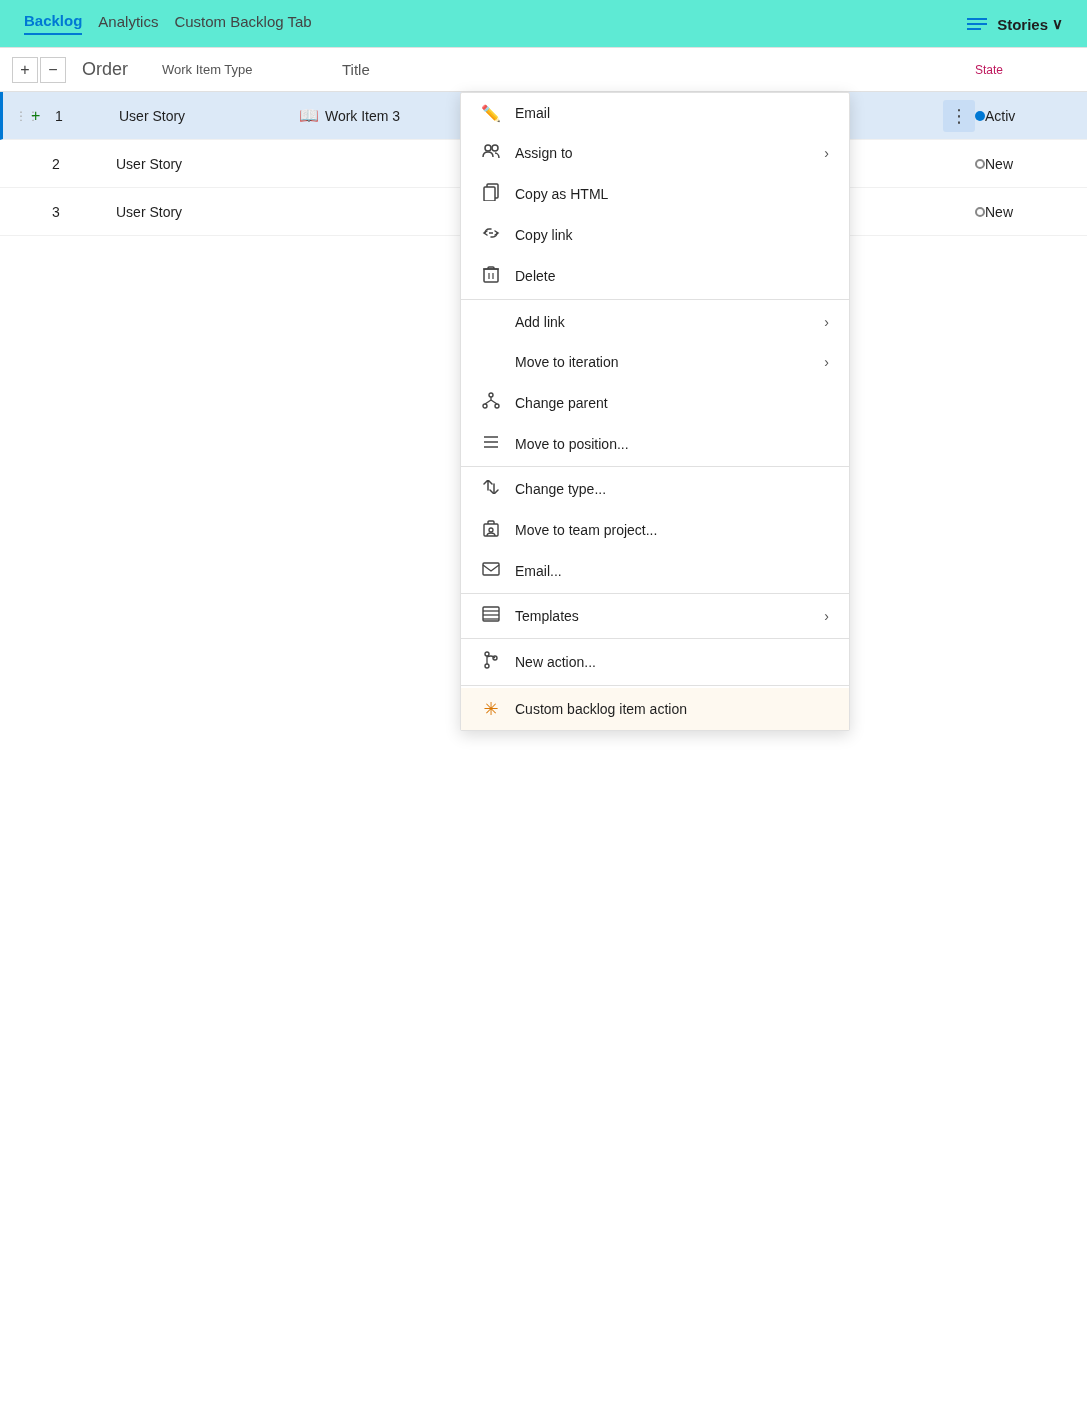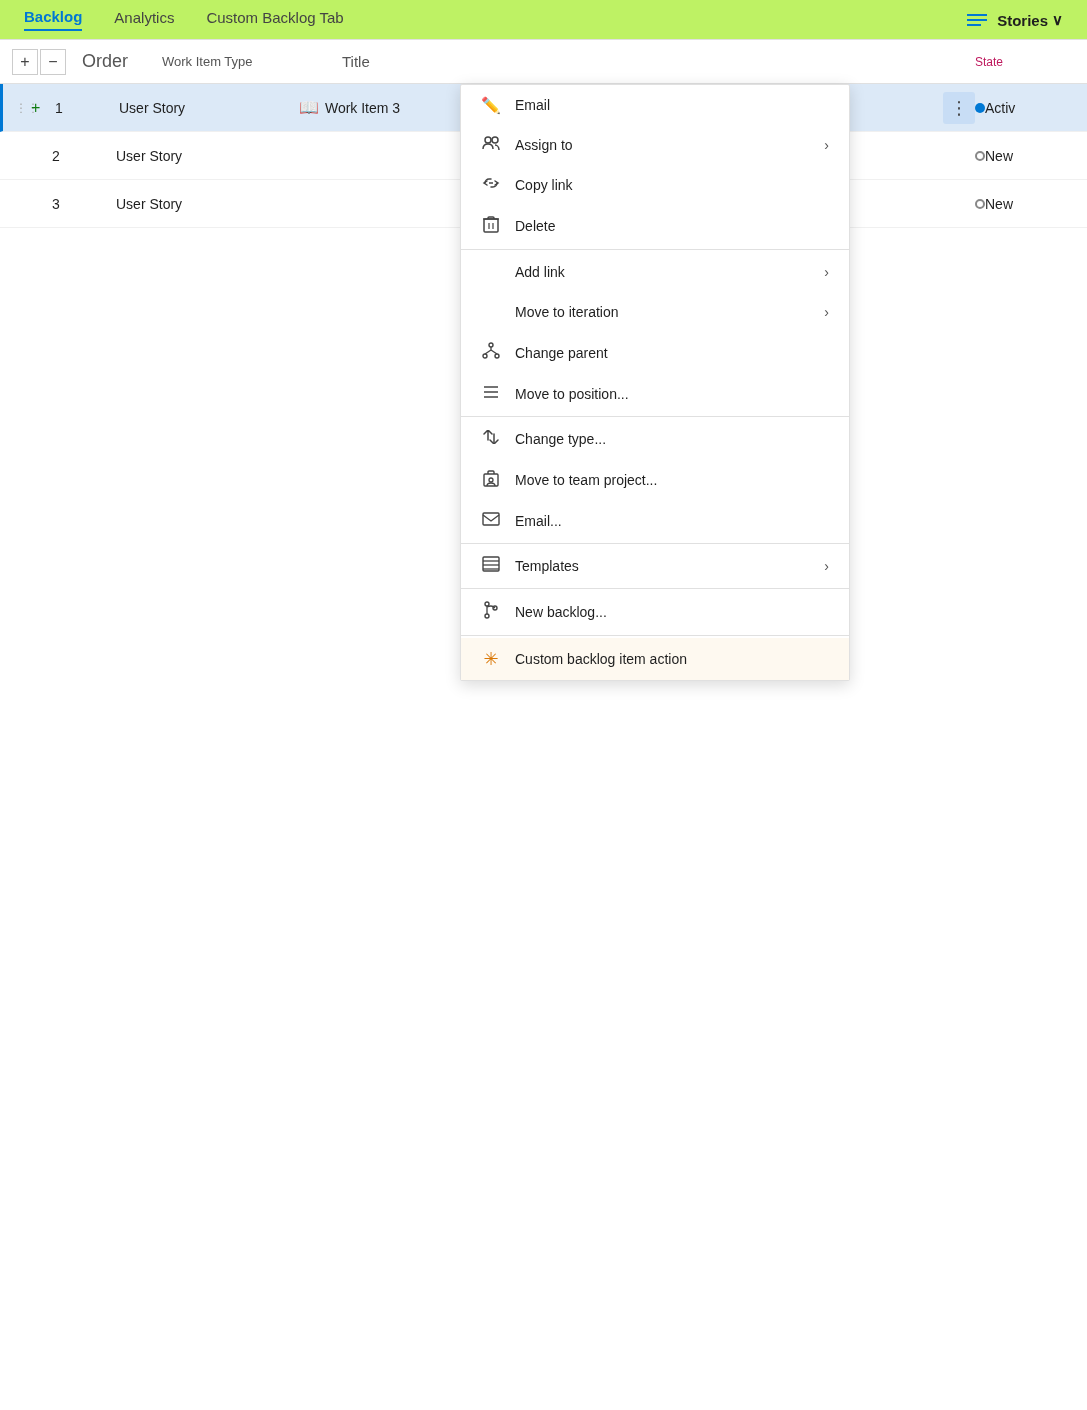--- a/index.html
+++ b/index.html
@@ -11,24 +11,24 @@
       min-height: 1410px;
       overflow: hidden;
       color: #1f1f1f;
     }
 
     
     .top-nav {
       display: flex;
       align-items: center;
       padding: 0 24px;
-      height: 40px;
-      background: #bef264;
+      height: 48px;
+      background: #5eead4;
       border-bottom: 1px solid #e0e0e0;
-      gap: 32px;
+      gap: 16px;
     }
     .nav-item {
       font-size: 15px;
       color: #444;
       cursor: pointer;
       padding-bottom: 4px;
     }
     .nav-item.active {
       color: #0078d4;
       border-bottom: 2px solid #0078d4;
@@ -282,20 +282,29 @@
           <circle cx="6" cy="5" r="3" stroke="#444" stroke-width="1.5" fill="none"></circle>
           <path d="M1 14c0-3 2-5 5-5s5 2 5 5" stroke="#444" stroke-width="1.5" fill="none"></path>
           <circle cx="13" cy="5" r="3" stroke="#444" stroke-width="1.5" fill="none"></circle>
           <path d="M13 10c2 0 4 2 4 5" stroke="#444" stroke-width="1.5" fill="none"></path>
         </svg>
       </span>
       <span class="menu-item-label">Assign to</span>
       <span class="menu-item-arrow">›</span>
     </div>
 
+    <div class="menu-item">
+      <span class="menu-item-icon">
+        <svg width="16" height="18" viewBox="0 0 16 18" fill="none">
+          <rect x="4" y="1" width="11" height="14" rx="1" stroke="#444" stroke-width="1.5" fill="none"></rect>
+          <rect x="1" y="4" width="11" height="14" rx="1" stroke="#444" stroke-width="1.5" fill="white"></rect>
+        </svg>
+      </span>
+      <span class="menu-item-label">Copy as HTML</span>
+    </div>
 
     <div class="menu-item">
       <span class="menu-item-icon">
         <svg width="18" height="14" viewBox="0 0 18 14" fill="none">
           <path d="M7 7h4" stroke="#444" stroke-width="1.5"></path>
           <path d="M3 7C3 4.79 4.79 3 7 3h2" stroke="#444" stroke-width="1.5" stroke-linecap="round"></path>
           <path d="M15 7c0 2.21-1.79 4-4 4H9" stroke="#444" stroke-width="1.5" stroke-linecap="round"></path>
           <path d="M5 5l-3 2 3 2" stroke="#444" stroke-width="1.5" stroke-linecap="round"></path>
           <path d="M13 5l3 2-3 2" stroke="#444" stroke-width="1.5" stroke-linecap="round"></path>
         </svg>
@@ -409,21 +418,21 @@
     <div class="menu-item">
       <span class="menu-item-icon">
         <svg width="16" height="18" viewBox="0 0 16 18" fill="none">
           <circle cx="4" cy="3" r="2" stroke="#444" stroke-width="1.4" fill="none"></circle>
           <circle cx="4" cy="15" r="2" stroke="#444" stroke-width="1.4" fill="none"></circle>
           <circle cx="12" cy="7" r="2" stroke="#444" stroke-width="1.4" fill="none"></circle>
           <line x1="4" y1="5" x2="4" y2="13" stroke="#444" stroke-width="1.3"></line>
           <path d="M4 6c0 0 2-1 4-1s4 2 4 2" stroke="#444" stroke-width="1.3" fill="none"></path>
         </svg>
       </span>
-      <span class="menu-item-label">New backlog...</span>
+      <span class="menu-item-label">New action...</span>
     </div>
 
     <hr class="menu-divider">
 
     <div class="menu-item custom-action">
       <span class="menu-item-icon custom-icon">✳</span>
       <span class="menu-item-label">Custom backlog item action</span>
     </div>
 
   </div>

